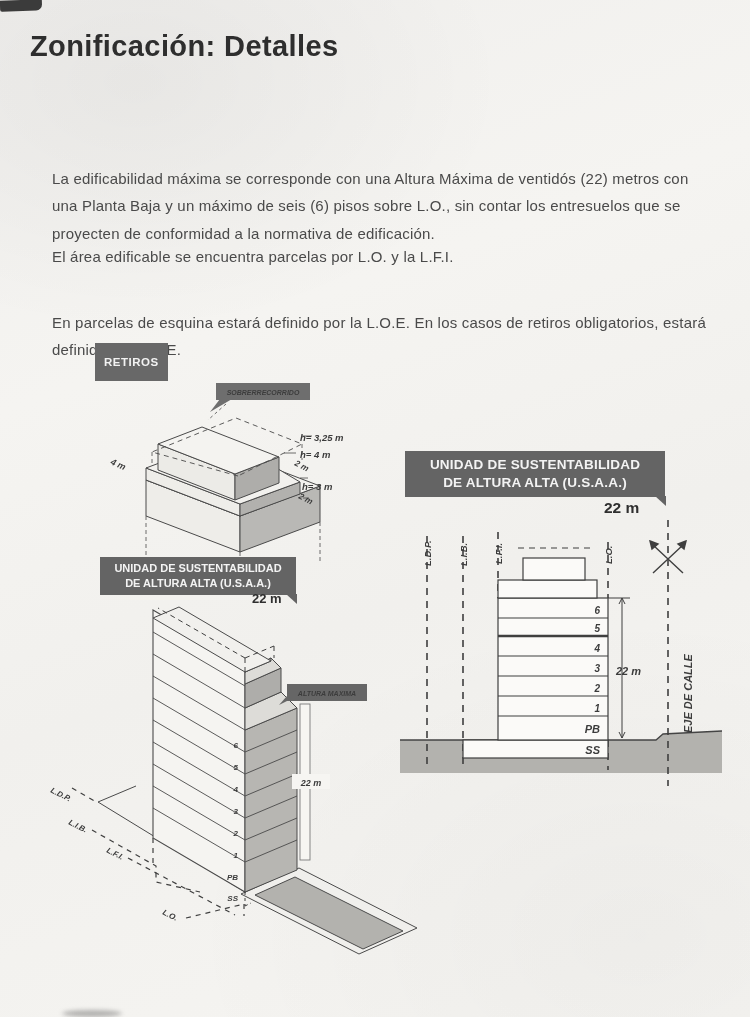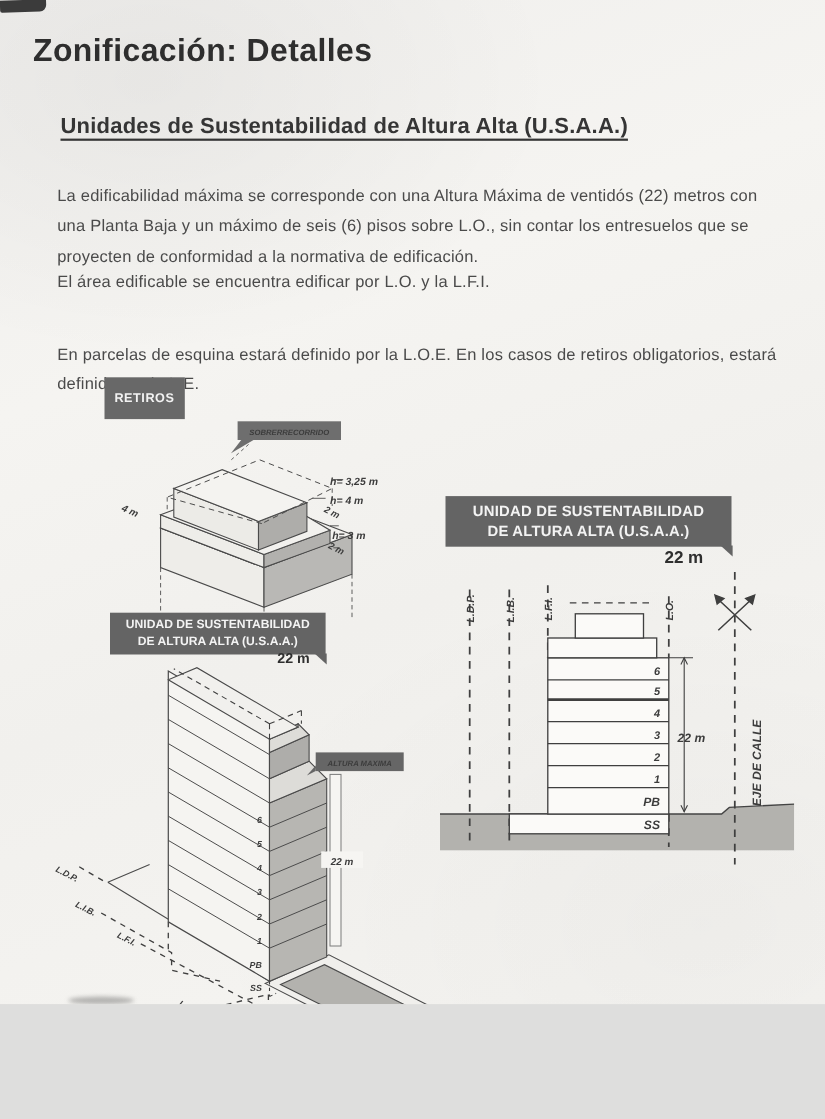--- a/index.html
+++ b/index.html
@@ -1,18 +1,18 @@
 <!DOCTYPE html>
 <html><head>
 <meta charset="utf-8">
 <style>
   html,body{margin:0;padding:0;}
   body{font-family:"Liberation Sans",sans-serif;background:#dededd;}
   #page{
-    position:relative;width:750px;height:913px;overflow:hidden;
+    position:relative;width:750px;height:1017px;overflow:hidden;
     background:
       radial-gradient(620px 420px at 18% 8%, rgba(0,0,0,0.045), rgba(0,0,0,0) 60%),
       radial-gradient(700px 500px at 85% 92%, rgba(0,0,0,0.03), rgba(0,0,0,0) 65%),
       linear-gradient(160deg,#f0efed 0%,#f5f4f1 32%,#f1f0ed 58%,#f6f5f2 100%);
     color:#3d3d3d;
   }
   .scan-mark-tl{position:absolute;left:0;top:0;width:42px;height:11px;background:#1c1c1c;transform:rotate(-2deg);border-radius:0 0 6px 2px;opacity:.85;}
   .scan-smudge-bl{position:absolute;left:62px;bottom:0;width:60px;height:7px;background:rgba(60,60,60,.35);filter:blur(2px);border-radius:50%;}
 
   .title{position:absolute;left:30px;top:30px;font-size:29px;font-weight:600;letter-spacing:.4px;color:#2e2e2e;}
@@ -40,24 +40,23 @@
 </style>
 </head>
 <body>
 
 <div id="page">
 
   <div class="scan-mark-tl"></div>
   <div class="scan-smudge-bl"></div>
 
   <div class="title">Zonificación: Detalles</div>
-  <div class="heading">Unidades de Sustentabilidad de Altura Alta (U.S.A.A.)</div>
 
   <p class="para p1">La edificabilidad máxima se corresponde con una Altura Máxima de ventidós (22) metros con una Planta Baja y un máximo de seis (6) pisos sobre L.O., sin contar los entresuelos que se proyecten de conformidad a la normativa de edificación.</p>
-  <p class="para p2">El área edificable se encuentra edificar por L.O. y la L.F.I.</p>
+  <p class="para p2">El área edificable se encuentra parcelas por L.O. y la L.F.I.</p>
   <p class="para p4">En parcelas de esquina estará definido por la L.O.E. En los casos de retiros obligatorios, estará definido por la L.E.</p>
 
   <div class="dark-tag retiros">RETIROS</div>
 
   <div class="svgwrap w-retiros">
   <svg width="300" height="240" viewBox="0 0 300 240">
     <g stroke="#4a4a4a" stroke-width="1" fill="none">
 
       <path d="M58,142 V188 M232,148 V188 M152,178 V190" stroke-dasharray="4,3" stroke-width="0.8"></path>
 

